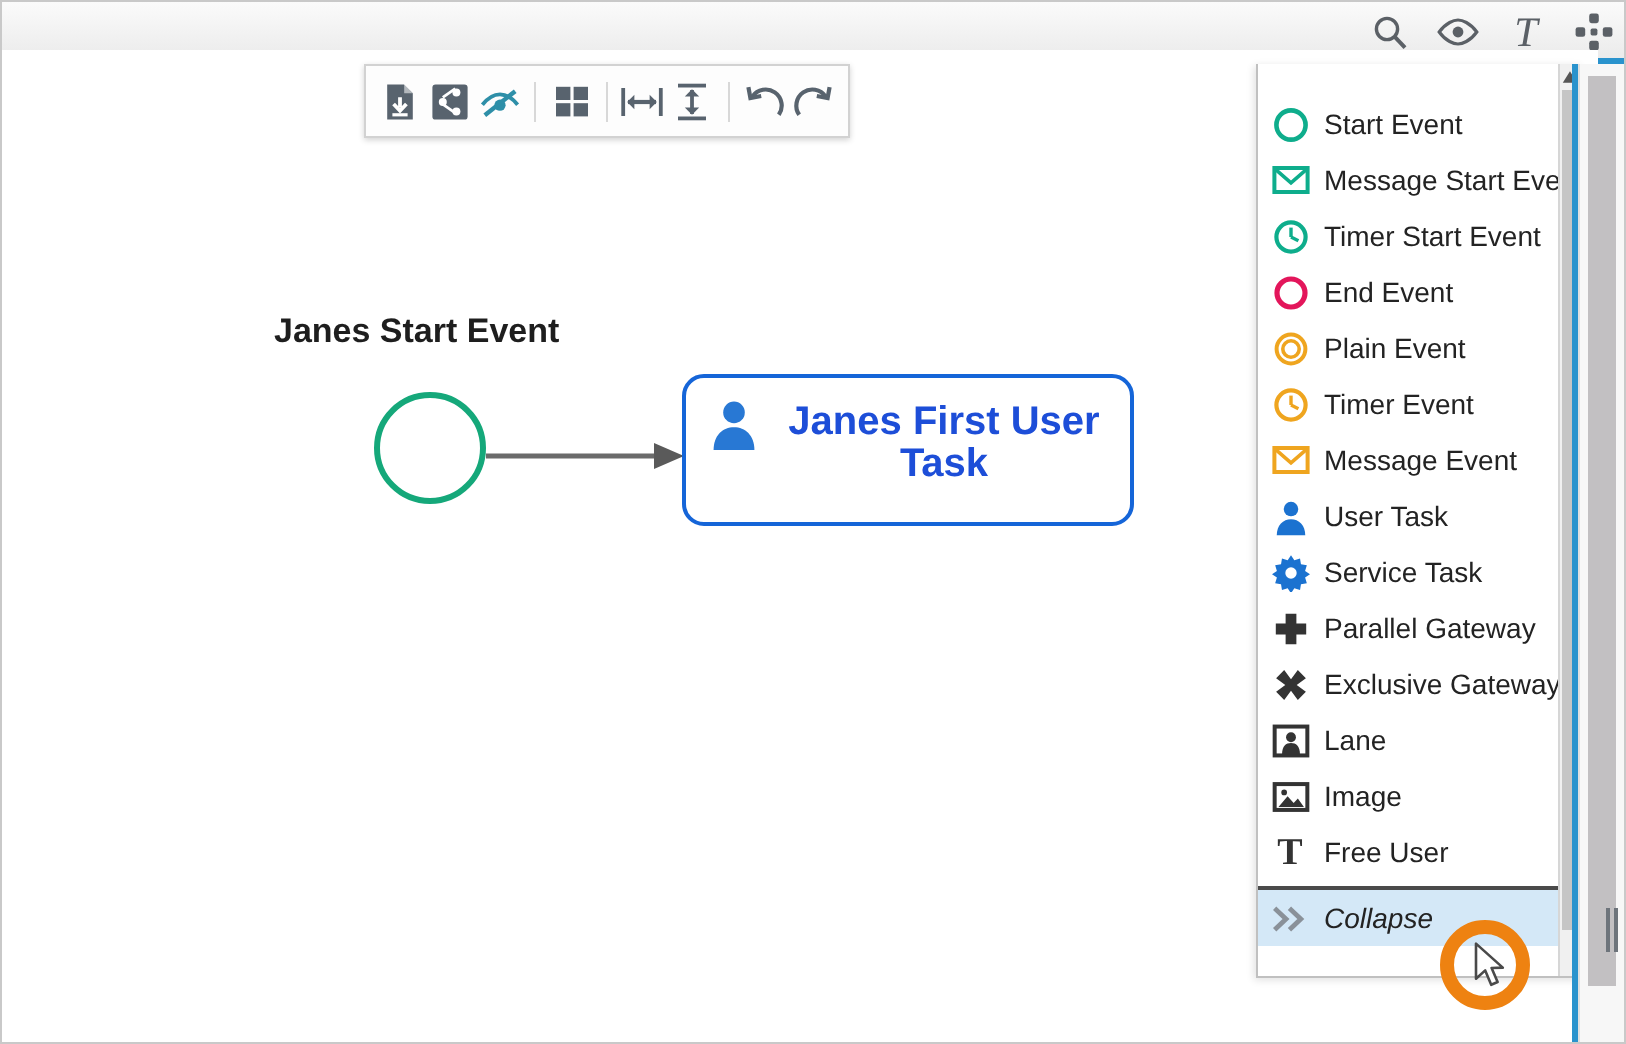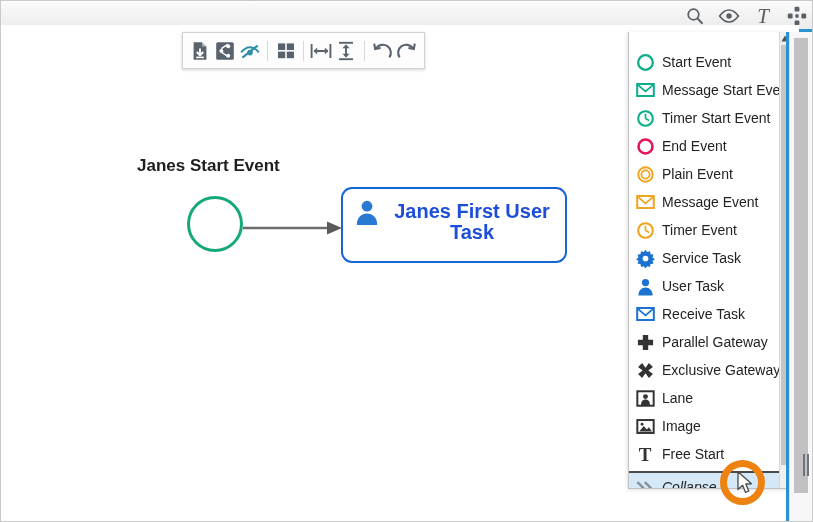--- a/index.html
+++ b/index.html
@@ -413,68 +413,59 @@
           <svg width="19" height="19" viewBox="0 0 19 19">
               <circle cx="9.5" cy="9.5" r="7.2" fill="none" stroke="#efa51f" stroke-width="2"></circle>
               <circle cx="9.5" cy="9.5" r="4.1" fill="none" stroke="#efa51f" stroke-width="1.8"></circle>
             </svg>
         </span>
         <span class="pal-label">Plain Event</span>
       </div>
 
       <div class="pal-item">
         <span class="pal-icon">
-          <svg width="19" height="16" viewBox="0 0 19 16">
-              <rect x="1.2" y="2" width="16.6" height="12" fill="none" stroke="#efa51f" stroke-width="2"></rect>
-              <polyline points="1.6,2.6 9.5,9.4 17.4,2.6" fill="none" stroke="#efa51f" stroke-width="1.8"></polyline>
-            </svg>
-        </span>
-        <span class="pal-label">Message Event</span>
-      </div>
-
-      <div class="pal-item">
-        <span class="pal-icon">
           <svg width="19" height="19" viewBox="0 0 19 19">
               <circle cx="9.5" cy="9.5" r="7.3" fill="none" stroke="#efa51f" stroke-width="2.1"></circle>
               <line x1="9.5" y1="9.5" x2="9.5" y2="4.8" stroke="#efa51f" stroke-width="1.7"></line>
               <line x1="9.5" y1="9.5" x2="13.2" y2="11.4" stroke="#efa51f" stroke-width="1.7"></line>
             </svg>
         </span>
         <span class="pal-label">Timer Event</span>
       </div>
 
       <div class="pal-item">
         <span class="pal-icon">
+          <svg width="19" height="16" viewBox="0 0 19 16">
+              <rect x="1.2" y="2" width="16.6" height="12" fill="none" stroke="#efa51f" stroke-width="2"></rect>
+              <polyline points="1.6,2.6 9.5,9.4 17.4,2.6" fill="none" stroke="#efa51f" stroke-width="1.8"></polyline>
+            </svg>
+        </span>
+        <span class="pal-label">Message Event</span>
+      </div>
+
+      <div class="pal-item">
+        <span class="pal-icon">
+          <svg width="19" height="19" viewBox="0 0 24 24" fill="#1b72d0">
+              <circle cx="12" cy="7" r="4.6"></circle>
+              <path d="M3 23.5 C3 17.2 7 13.4 12 13.4 C17 13.4 21 17.2 21 23.5 Z"></path>
+            </svg>
+        </span>
+        <span class="pal-label">User Task</span>
+      </div>
+
+      <div class="pal-item">
+        <span class="pal-icon">
           <svg width="19" height="19" viewBox="0 0 24 24" fill="#1b72d0">
             <path d="M12 0.8 l2.1 3.1 3.6 -1.1 0.6 3.7 3.7 0.6 -1.1 3.6 3.1 2.1 -3.1 2.1 1.1 3.6 -3.7 0.6 -0.6 3.7 -3.6 -1.1 -2.1 3.1 -2.1 -3.1 -3.6 1.1 -0.6 -3.7 -3.7 -0.6 1.1 -3.6 -3.1 -2.1 3.1 -2.1 -1.1 -3.6 3.7 -0.6 0.6 -3.7 3.6 1.1 z"></path>
             <circle cx="12" cy="12" r="3.6" fill="#ffffff"></circle>
           </svg>
         </span>
         <span class="pal-label">Service Task</span>
       </div>
 
-      <div class="pal-item">
-        <span class="pal-icon">
-          <svg width="19" height="19" viewBox="0 0 24 24" fill="#1b72d0">
-              <circle cx="12" cy="7" r="4.6"></circle>
-              <path d="M3 23.5 C3 17.2 7 13.4 12 13.4 C17 13.4 21 17.2 21 23.5 Z"></path>
-            </svg>
-        </span>
-        <span class="pal-label">User Task</span>
-      </div>
-
-      <div class="pal-item">
-        <span class="pal-icon">
-          <svg width="19" height="16" viewBox="0 0 19 16">
-              <rect x="1.2" y="2" width="16.6" height="12" fill="none" stroke="#1b72d0" stroke-width="2"></rect>
-              <polyline points="1.6,2.6 9.5,9.4 17.4,2.6" fill="none" stroke="#1b72d0" stroke-width="1.8"></polyline>
-            </svg>
-        </span>
-        <span class="pal-label">Receive Task</span>
-      </div>
 
       <div class="pal-item">
         <span class="pal-icon">
           <svg width="19" height="19" viewBox="0 0 24 24" fill="#333333">
             <path d="M8.6 2.4 L15.4 2.4 L15.4 8.6 L21.6 8.6 L21.6 15.4 L15.4 15.4 L15.4 21.6 L8.6 21.6 L8.6 15.4 L2.4 15.4 L2.4 8.6 L8.6 8.6 Z"></path>
           </svg>
         </span>
         <span class="pal-label">Parallel Gateway</span>
       </div>
 
@@ -506,21 +497,21 @@
             <polygon points="3.4,15.2 8.2,9.6 11.4,13.2 13.6,10.8 16.8,15.2" fill="#333333"></polygon>
           </svg>
         </span>
         <span class="pal-label">Image</span>
       </div>
 
       <div class="pal-item">
         <span class="pal-icon">
           <span style="font-family:'Liberation Serif',serif;font-weight:bold;font-size:19px;color:#333333;line-height:1;">T</span>
         </span>
-        <span class="pal-label">Free Start</span>
+        <span class="pal-label">Free User</span>
       </div>
 
       <div class="pal-item selected has-sep">
         <span class="pal-icon">
           <svg width="19" height="15" viewBox="0 0 19 15" fill="none" stroke="#8a9199" stroke-width="2.4" stroke-linecap="square">
             <polyline points="2.2,3 7,7.5 2.2,12"></polyline>
             <polyline points="9.6,3 14.4,7.5 9.6,12"></polyline>
           </svg>
         </span>
         <span class="pal-label">Collapse</span>

